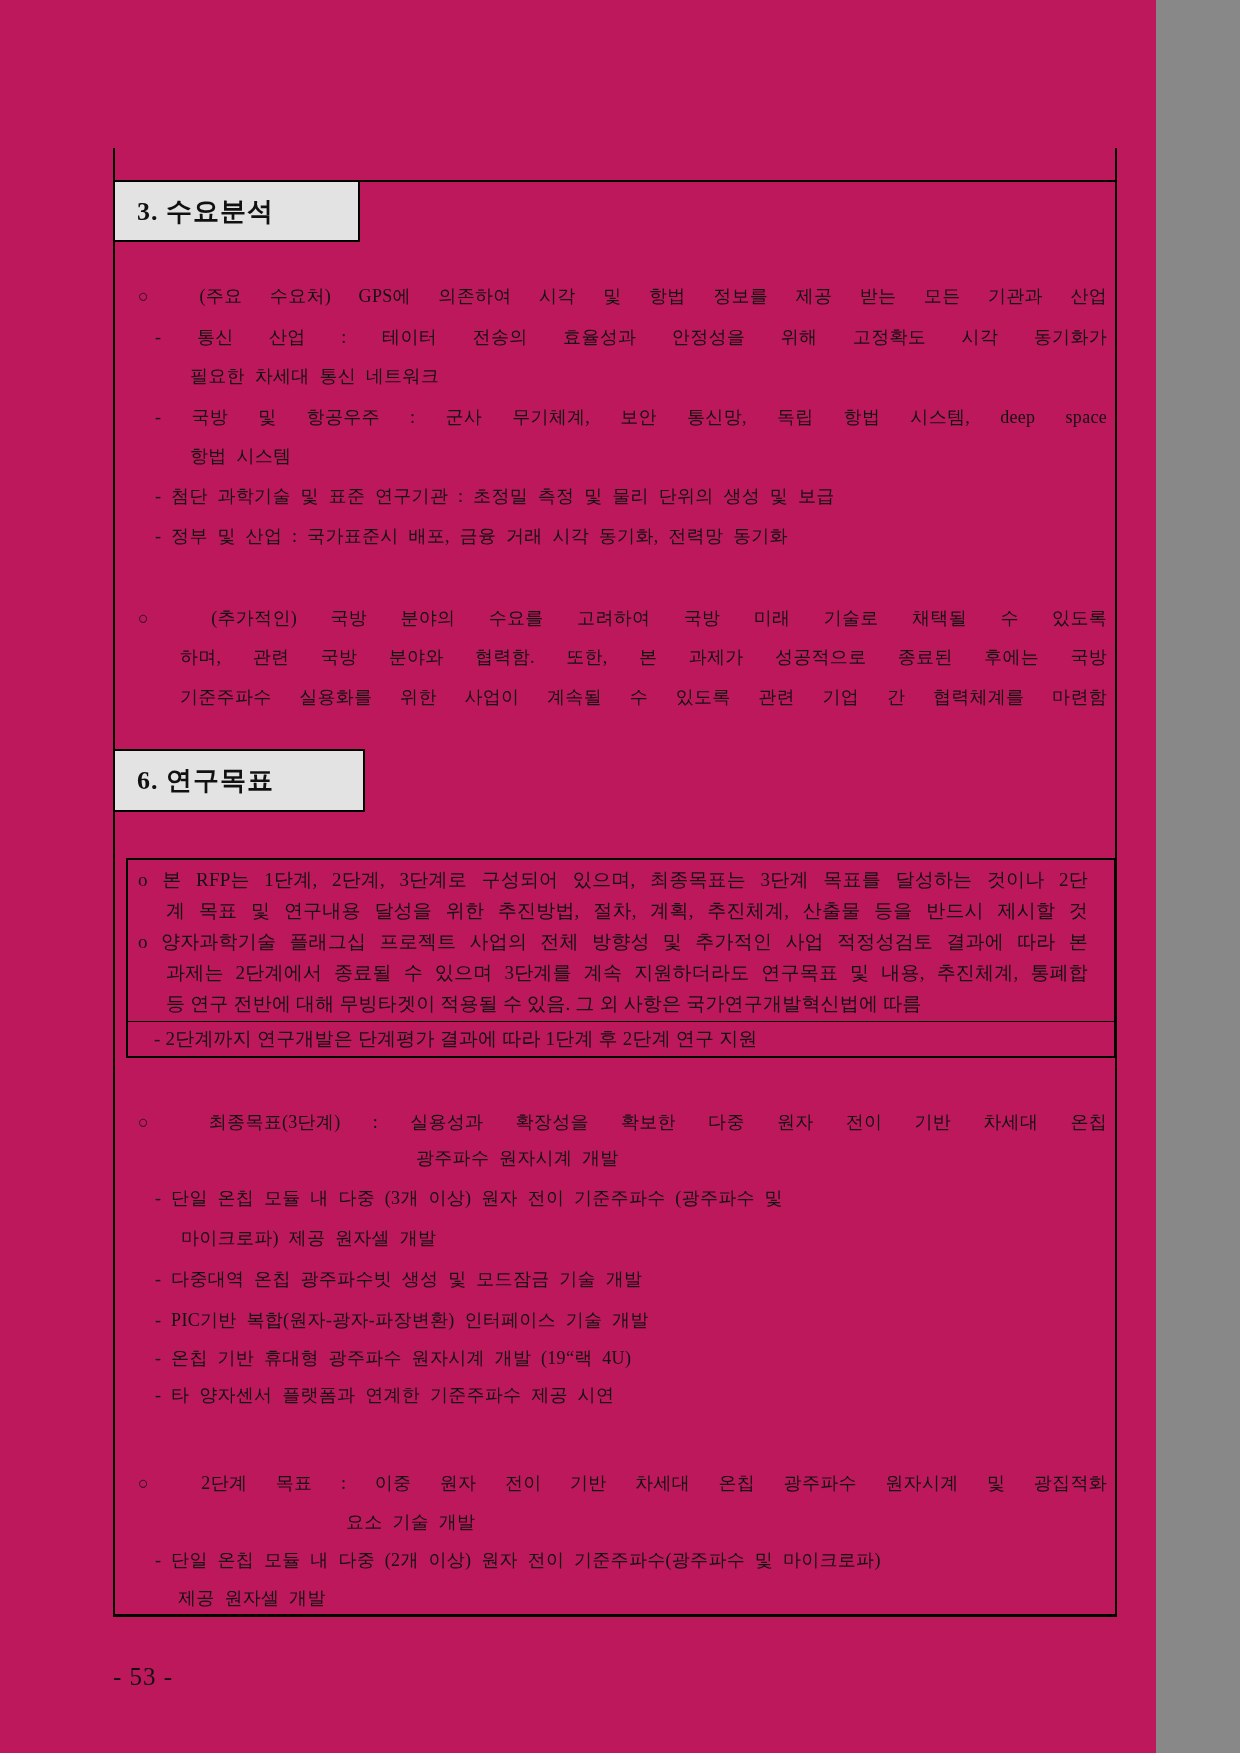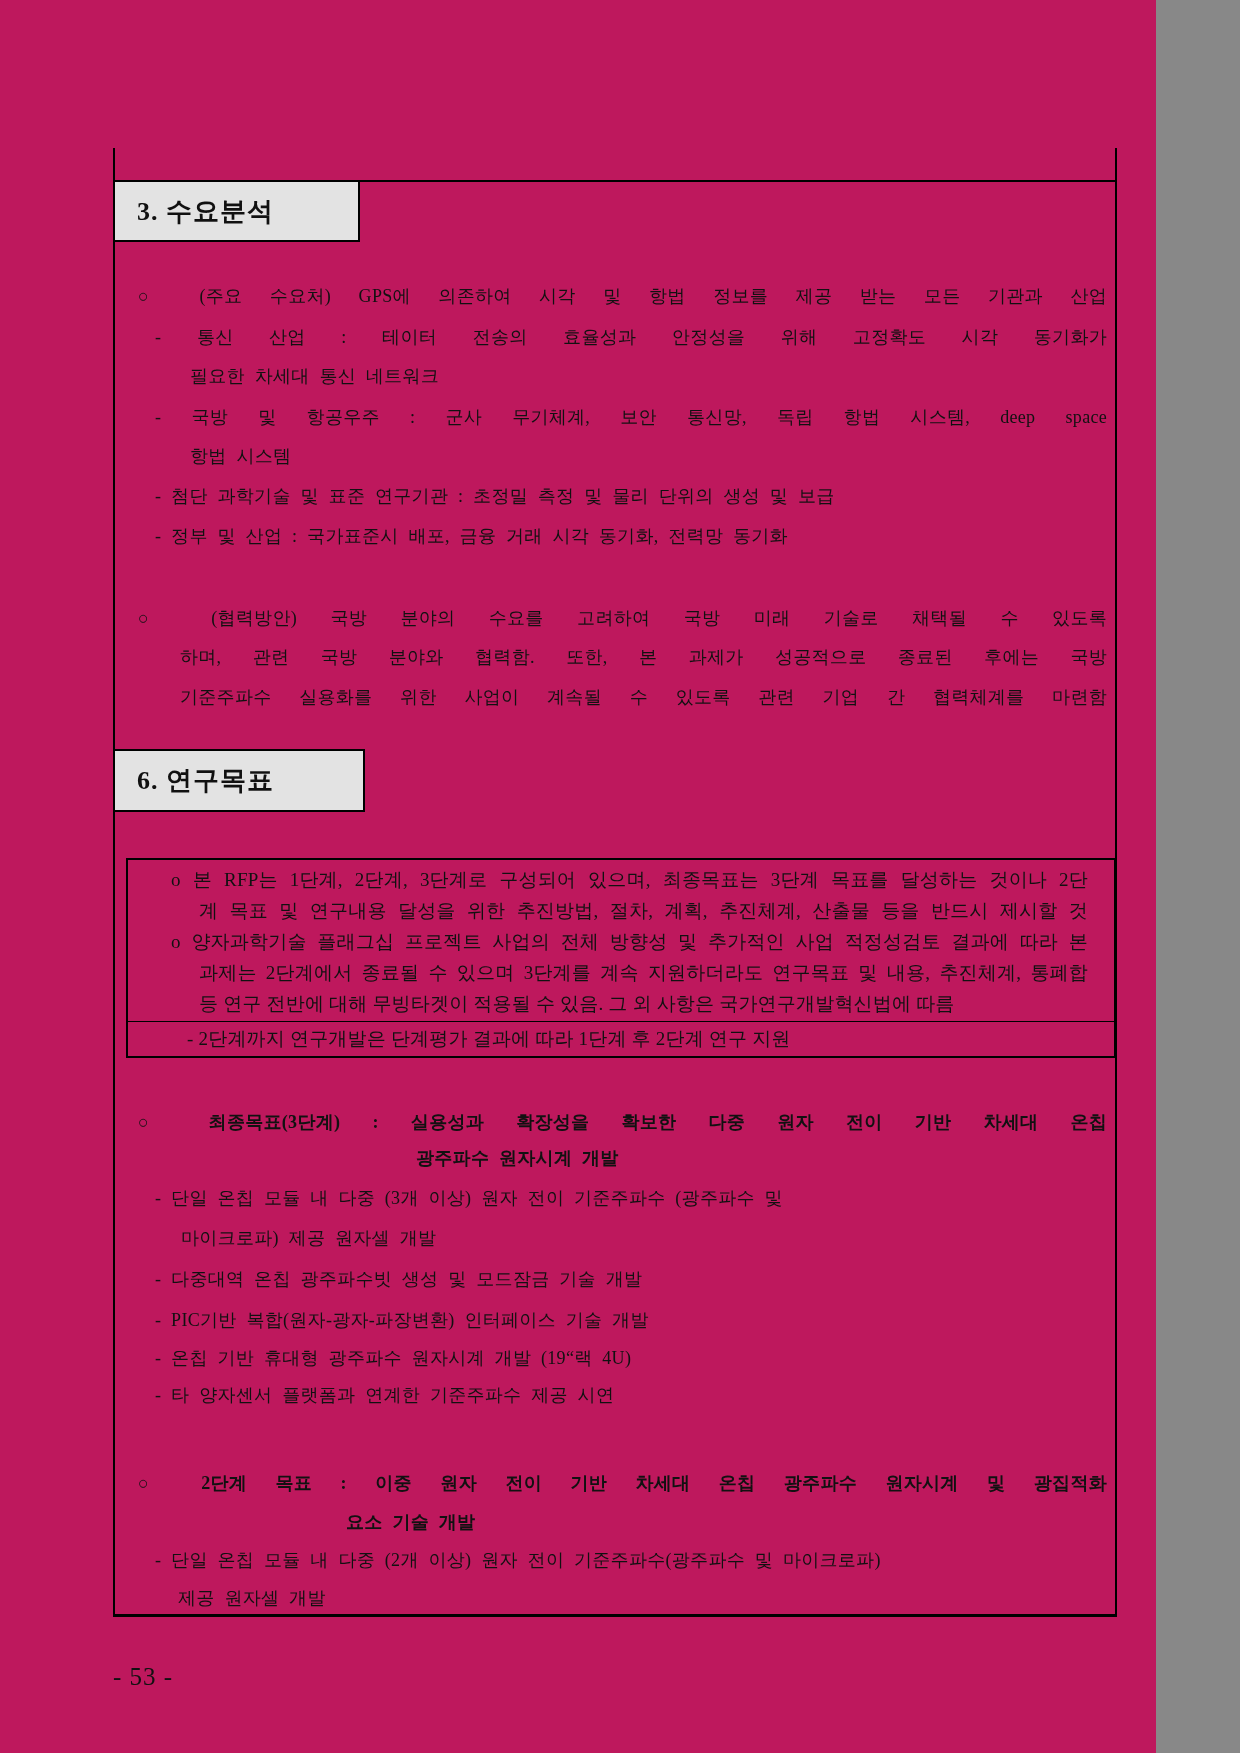--- a/index.html
+++ b/index.html
@@ -31,36 +31,35 @@
     white-space:nowrap;
     letter-spacing:0.3px;
     word-spacing:5px;
   }
   .bl.j{
     white-space:normal;
     text-align:justify;
     text-align-last:justify;
     word-spacing:normal;
   }
-  .bl.b{font-weight:bold;}
+  .bl.b{font-weight:normal;}
   
   .notice-box{
     position:absolute;
     left:126px;top:858px;width:990px;height:200px;
     border:2px solid #000;
     box-sizing:border-box;
     font-size:19px;
     padding-top:4px;
   }
   .nl{
     line-height:31px;
     padding-right:26px;
     white-space:nowrap;
     letter-spacing:0.2px;
-    margin-left:33px;
   }
   .nl.j{
     white-space:normal;
     text-align:justify;
     text-align-last:justify;
   }
   .nl.i0{padding-left:10px;}
   .nl.i1{padding-left:38px;}
   .nl.i2{padding-left:26px;}
   .notice-div{height:0;border-top:1.5px solid #000;margin:2px 0 1px 0;}
@@ -85,21 +84,21 @@
     <span>3. 수요분석</span>
   </div>
 
   <div class="bl j" style="top:279px;left:138px;width:969px">○ (주요 수요처) GPS에 의존하여 시각 및 항법 정보를 제공 받는 모든 기관과 산업</div>
   <div class="bl j" style="top:320px;left:155px;width:952px">- 통신 산업 : 테이터 전송의 효율성과 안정성을 위해 고정확도 시각 동기화가</div>
   <div class="bl" style="top:359px;left:190px">필요한 차세대 통신 네트워크</div>
   <div class="bl j" style="top:400px;left:155px;width:952px">- 국방 및 항공우주 : 군사 무기체계, 보안 통신망, 독립 항법 시스템, deep space</div>
   <div class="bl" style="top:439px;left:190px">항법 시스템</div>
   <div class="bl" style="top:479px;left:155px">- 첨단 과학기술 및 표준 연구기관 : 초정밀 측정 및 물리 단위의 생성 및 보급</div>
   <div class="bl" style="top:519px;left:155px">- 정부 및 산업 : 국가표준시 배포, 금융 거래 시각 동기화, 전력망 동기화</div>
-  <div class="bl j" style="top:601px;left:138px;width:969px">○ (협력방안) 국방 분야의 수요를 고려하여 국방 미래 기술로 채택될 수 있도록</div>
+  <div class="bl j" style="top:601px;left:138px;width:969px">○ (추가적인) 국방 분야의 수요를 고려하여 국방 미래 기술로 채택될 수 있도록</div>
   <div class="bl j" style="top:640px;left:180px;width:927px">하며, 관련 국방 분야와 협력함. 또한, 본 과제가 성공적으로 종료된 후에는 국방</div>
   <div class="bl j" style="top:680px;left:180px;width:927px">기준주파수 실용화를 위한 사업이 계속될 수 있도록 관련 기업 간 협력체계를 마련함</div>
 
   <div class="sec-box" style="left:113px;top:749px;width:252px;height:63px">
     <span>6. 연구목표</span>
   </div>
 
   <div class="notice-box">
     <div class="nl j i0">o 본 RFP는 1단계, 2단계, 3단계로 구성되어 있으며, 최종목표는 3단계 목표를 달성하는 것이나 2단</div>
     <div class="nl j i1">계 목표 및 연구내용 달성을 위한 추진방법, 절차, 계획, 추진체계, 산출물 등을 반드시 제시할 것</div>

